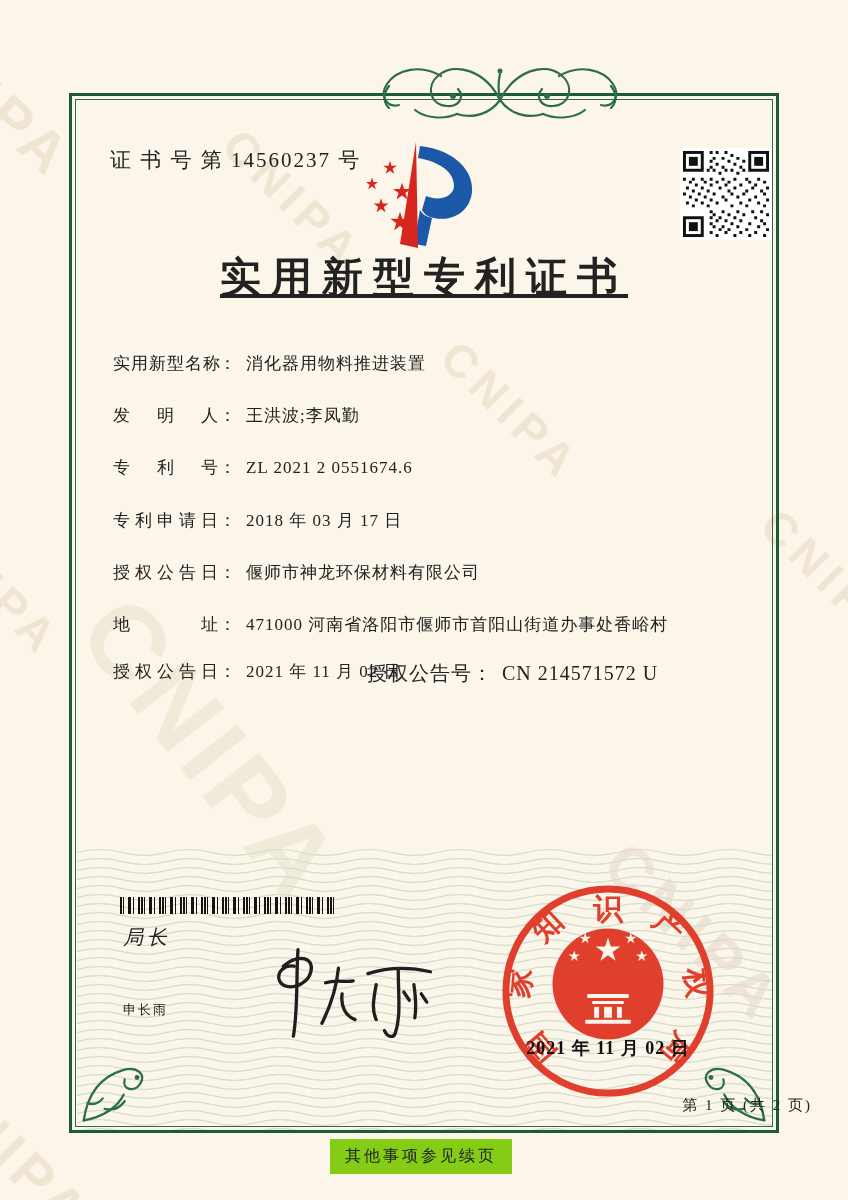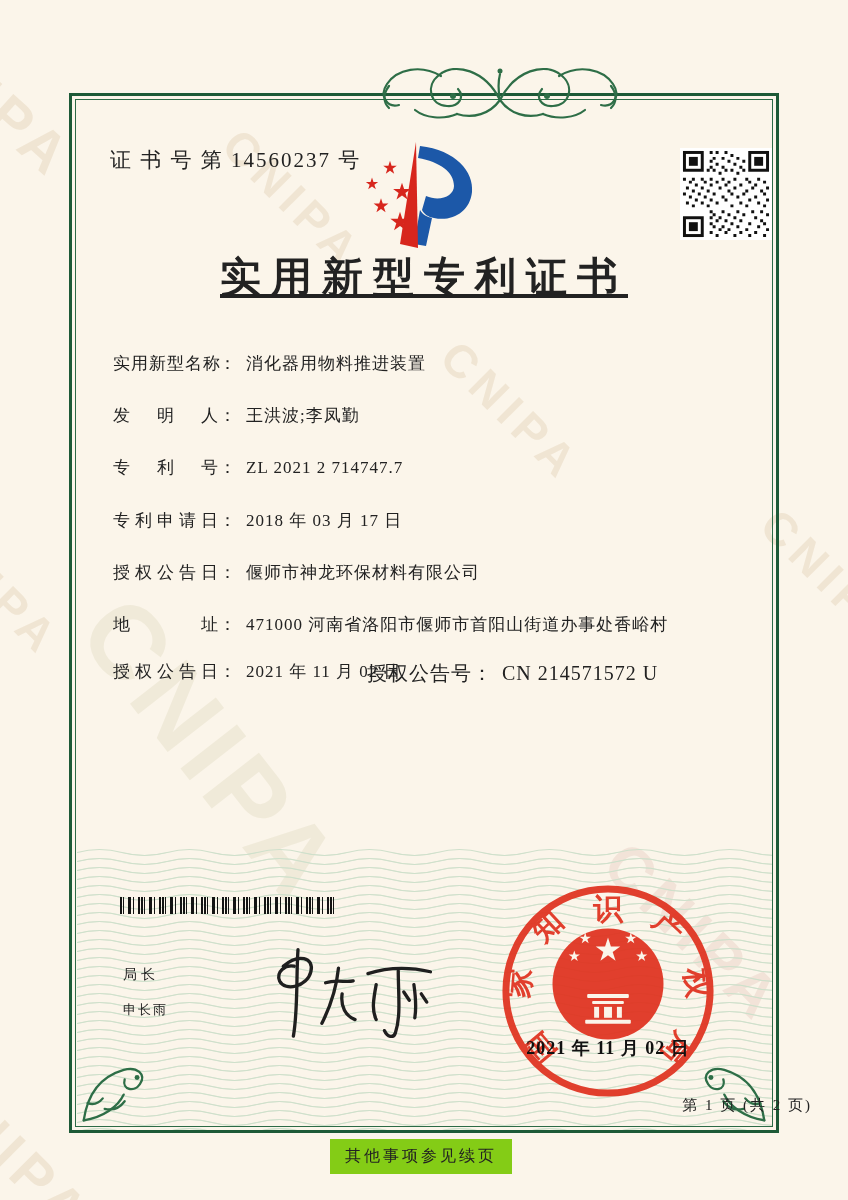--- a/index.html
+++ b/index.html
@@ -46,21 +46,21 @@
   
   .barcode{position:absolute;left:120px;top:897px;width:218px;height:17px;z-index:5;
     background:repeating-linear-gradient(90deg,
       #141414 0 2px,transparent 2px 3px,
       #141414 3px 4px,transparent 4px 8px,
       #141414 8px 11px,transparent 11px 13px,
       #141414 13px 14px,transparent 14px 18px,
       #141414 18px 20px,transparent 20px 21px);}
 
   
-  .issuer-title{position:absolute;left:123px;top:966px;font-size:14px;letter-spacing:4px;z-index:5;}
+  .issuer-title{position:absolute;left:123px;top:924px;font-size:20px;letter-spacing:4px;z-index:5;font-style:italic;}
   .issuer-name{position:absolute;left:123px;top:1001px;font-size:13px;letter-spacing:2px;z-index:5;}
   .sig{position:absolute;left:252px;top:946px;z-index:5;}
 
   
   .seal{position:absolute;left:496px;top:879px;z-index:6;}
   .seal-date{position:absolute;left:496px;top:1036px;width:224px;text-align:center;
              font-size:18px;font-weight:bold;color:#111;z-index:7;letter-spacing:1px;}
 
   
   .page-info{position:absolute;left:0;top:1096px;width:812px;text-align:right;
@@ -179,21 +179,21 @@
 
 <div class="doc-title">实用新型专利证书</div>
 
 <div class="row r0">
   <span class="lbl">实用新型名称</span><span>：</span><span class="val">消化器用物料推进装置</span>
 </div>
 <div class="row r1">
   <span class="lbl">发明人</span><span>：</span><span class="val">王洪波;李凤勤</span>
 </div>
 <div class="row r2">
-  <span class="lbl">专利号</span><span>：</span><span class="val">ZL 2021 2 714747.7</span>
+  <span class="lbl">专利号</span><span>：</span><span class="val">ZL 2021 2 0551674.6</span>
 </div>
 <div class="row r3">
   <span class="lbl">专利申请日</span><span>：</span><span class="val">2018 年 03 月 17 日</span>
 </div>
 <div class="row r4">
   <span class="lbl">授权公告日</span><span>：</span><span class="val">偃师市神龙环保材料有限公司</span>
 </div>
 <div class="row r5">
   <span class="lbl">地址</span><span>：</span><span class="val">471000 河南省洛阳市偃师市首阳山街道办事处香峪村</span>
 </div>

